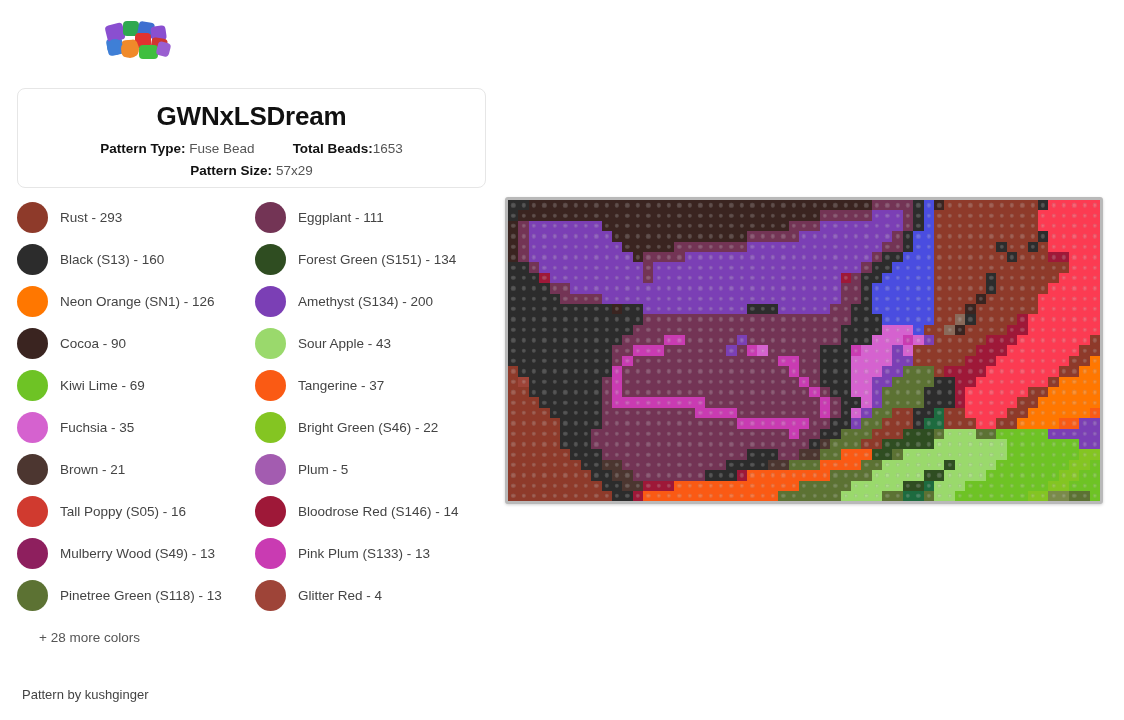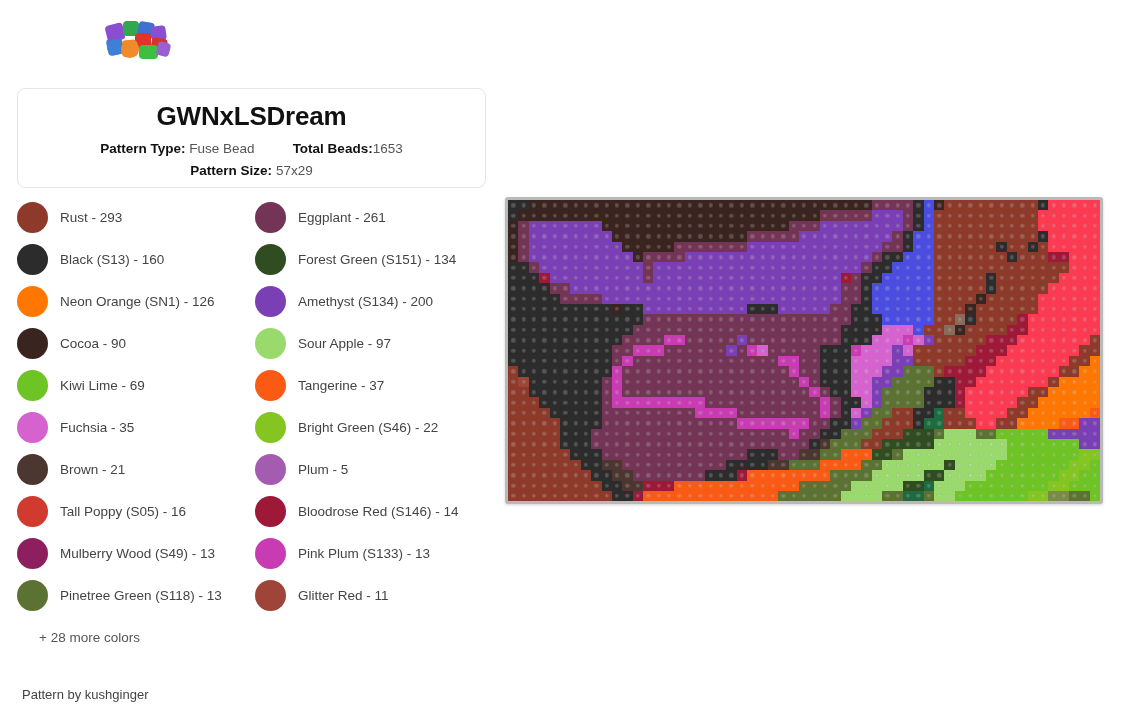--- a/index.html
+++ b/index.html
@@ -211,21 +211,21 @@
     </div>
   </div>
 
   <div class="legend" id="legend">
       <div class="legend-item">
         <div class="swatch" style="background: rgb(142, 58, 42);"></div>
         <div class="legend-label">Rust - 293</div>
       </div>
       <div class="legend-item">
         <div class="swatch" style="background: rgb(115, 52, 85);"></div>
-        <div class="legend-label">Eggplant - 261</div>
+        <div class="legend-label">Eggplant - 111</div>
       </div>
       <div class="legend-item">
         <div class="swatch" style="background: rgb(44, 44, 44);"></div>
         <div class="legend-label">Black (S13) - 160</div>
       </div>
       <div class="legend-item">
         <div class="swatch" style="background: rgb(47, 77, 33);"></div>
         <div class="legend-label">Forest Green (S151) - 134</div>
       </div>
       <div class="legend-item">
@@ -235,21 +235,21 @@
       <div class="legend-item">
         <div class="swatch" style="background: rgb(123, 63, 181);"></div>
         <div class="legend-label">Amethyst (S134) - 200</div>
       </div>
       <div class="legend-item">
         <div class="swatch" style="background: rgb(58, 36, 32);"></div>
         <div class="legend-label">Cocoa - 90</div>
       </div>
       <div class="legend-item">
         <div class="swatch" style="background: rgb(154, 217, 108);"></div>
-        <div class="legend-label">Sour Apple - 97</div>
+        <div class="legend-label">Sour Apple - 43</div>
       </div>
       <div class="legend-item">
         <div class="swatch" style="background: rgb(110, 195, 37);"></div>
         <div class="legend-label">Kiwi Lime - 69</div>
       </div>
       <div class="legend-item">
         <div class="swatch" style="background: rgb(250, 90, 20);"></div>
         <div class="legend-label">Tangerine - 37</div>
       </div>
       <div class="legend-item">
@@ -283,21 +283,21 @@
       <div class="legend-item">
         <div class="swatch" style="background: rgb(201, 59, 178);"></div>
         <div class="legend-label">Pink Plum (S133) - 13</div>
       </div>
       <div class="legend-item">
         <div class="swatch" style="background: rgb(92, 114, 51);"></div>
         <div class="legend-label">Pinetree Green (S118) - 13</div>
       </div>
       <div class="legend-item">
         <div class="swatch" style="background: rgb(158, 68, 56);"></div>
-        <div class="legend-label">Glitter Red - 11</div>
+        <div class="legend-label">Glitter Red - 4</div>
       </div>
       <div class="more-colors">+ 28 more colors</div>
     </div>
 
   <div class="preview-wrap">
     <div class="bead-grid" id="beadGrid" style="grid-template-columns: repeat(57, 10.4px); grid-auto-rows: 10.4px; border-color: rgb(185, 185, 185); background: rgb(185, 185, 185);">
         <div class="bead" style="background: rgb(44, 44, 44);"></div>
         <div class="bead" style="background: rgb(44, 44, 44);"></div>
         <div class="bead" style="background: rgb(58, 36, 32);"></div>
         <div class="bead" style="background: rgb(58, 36, 32);"></div>

